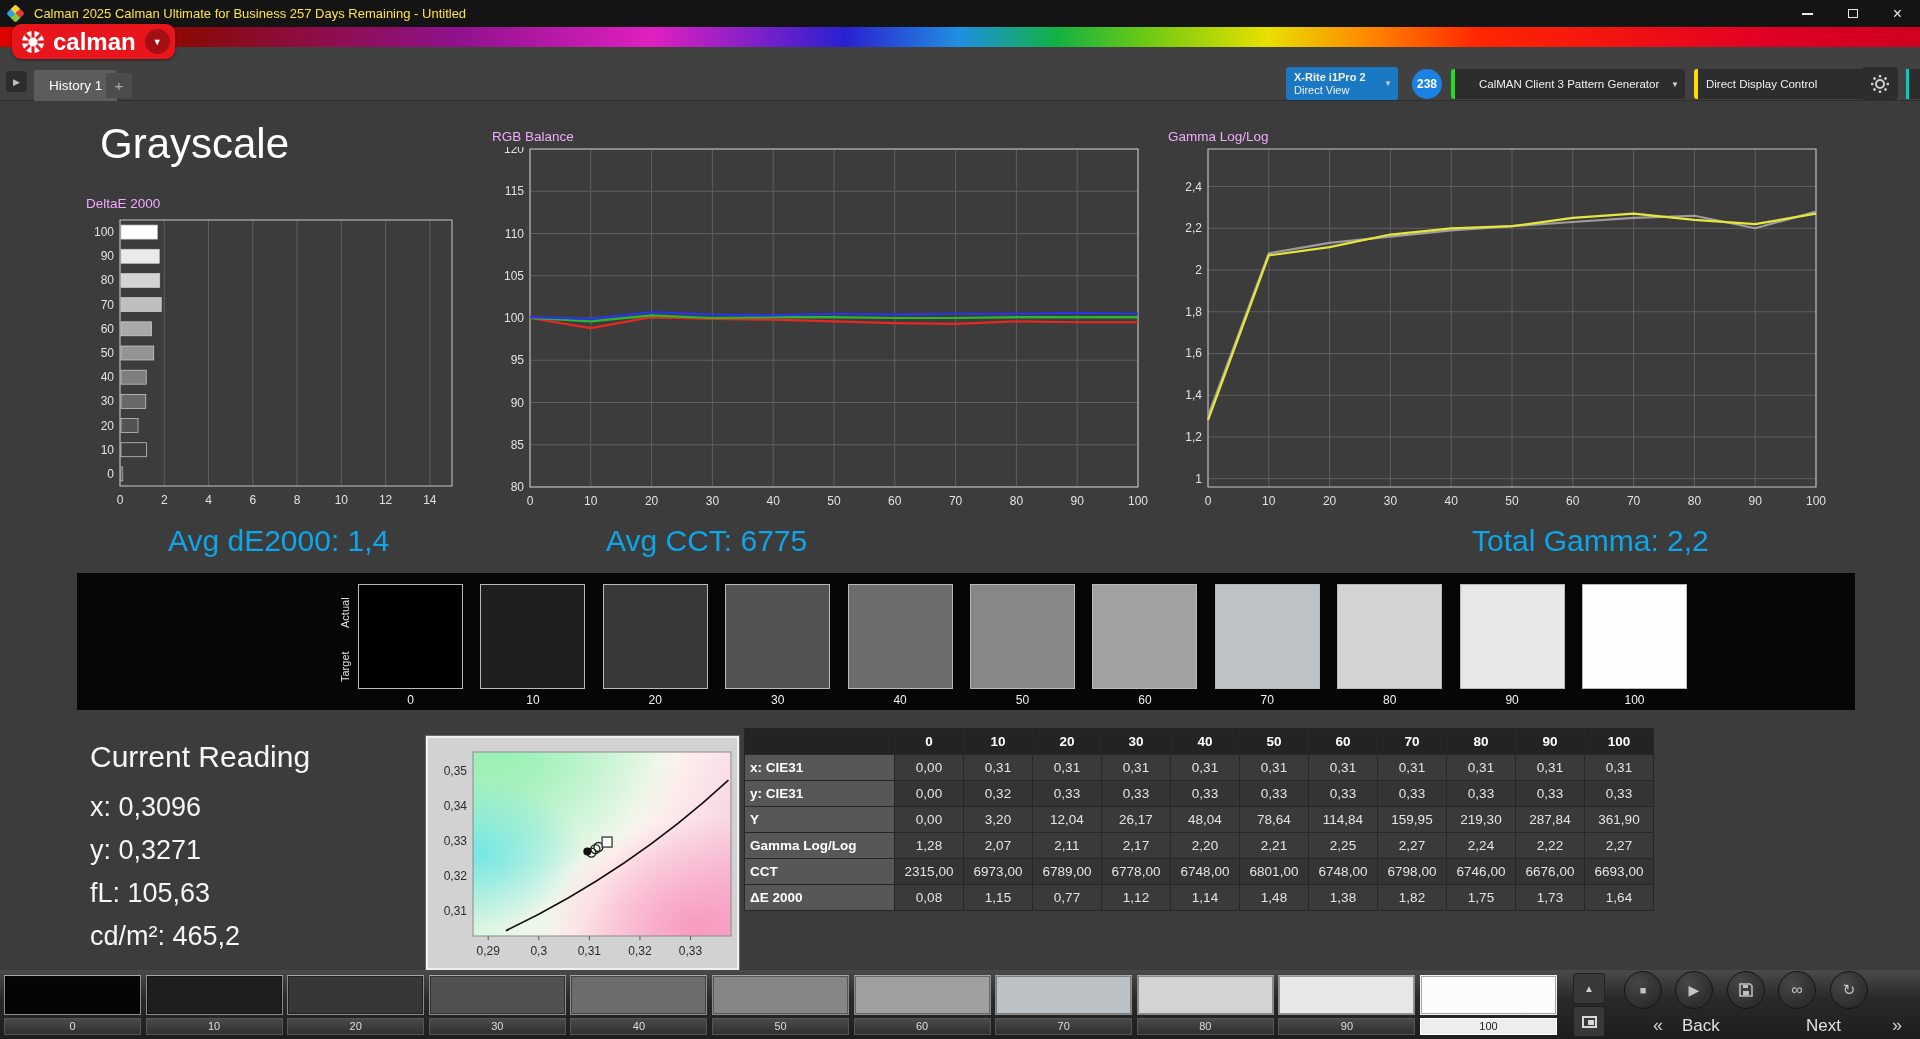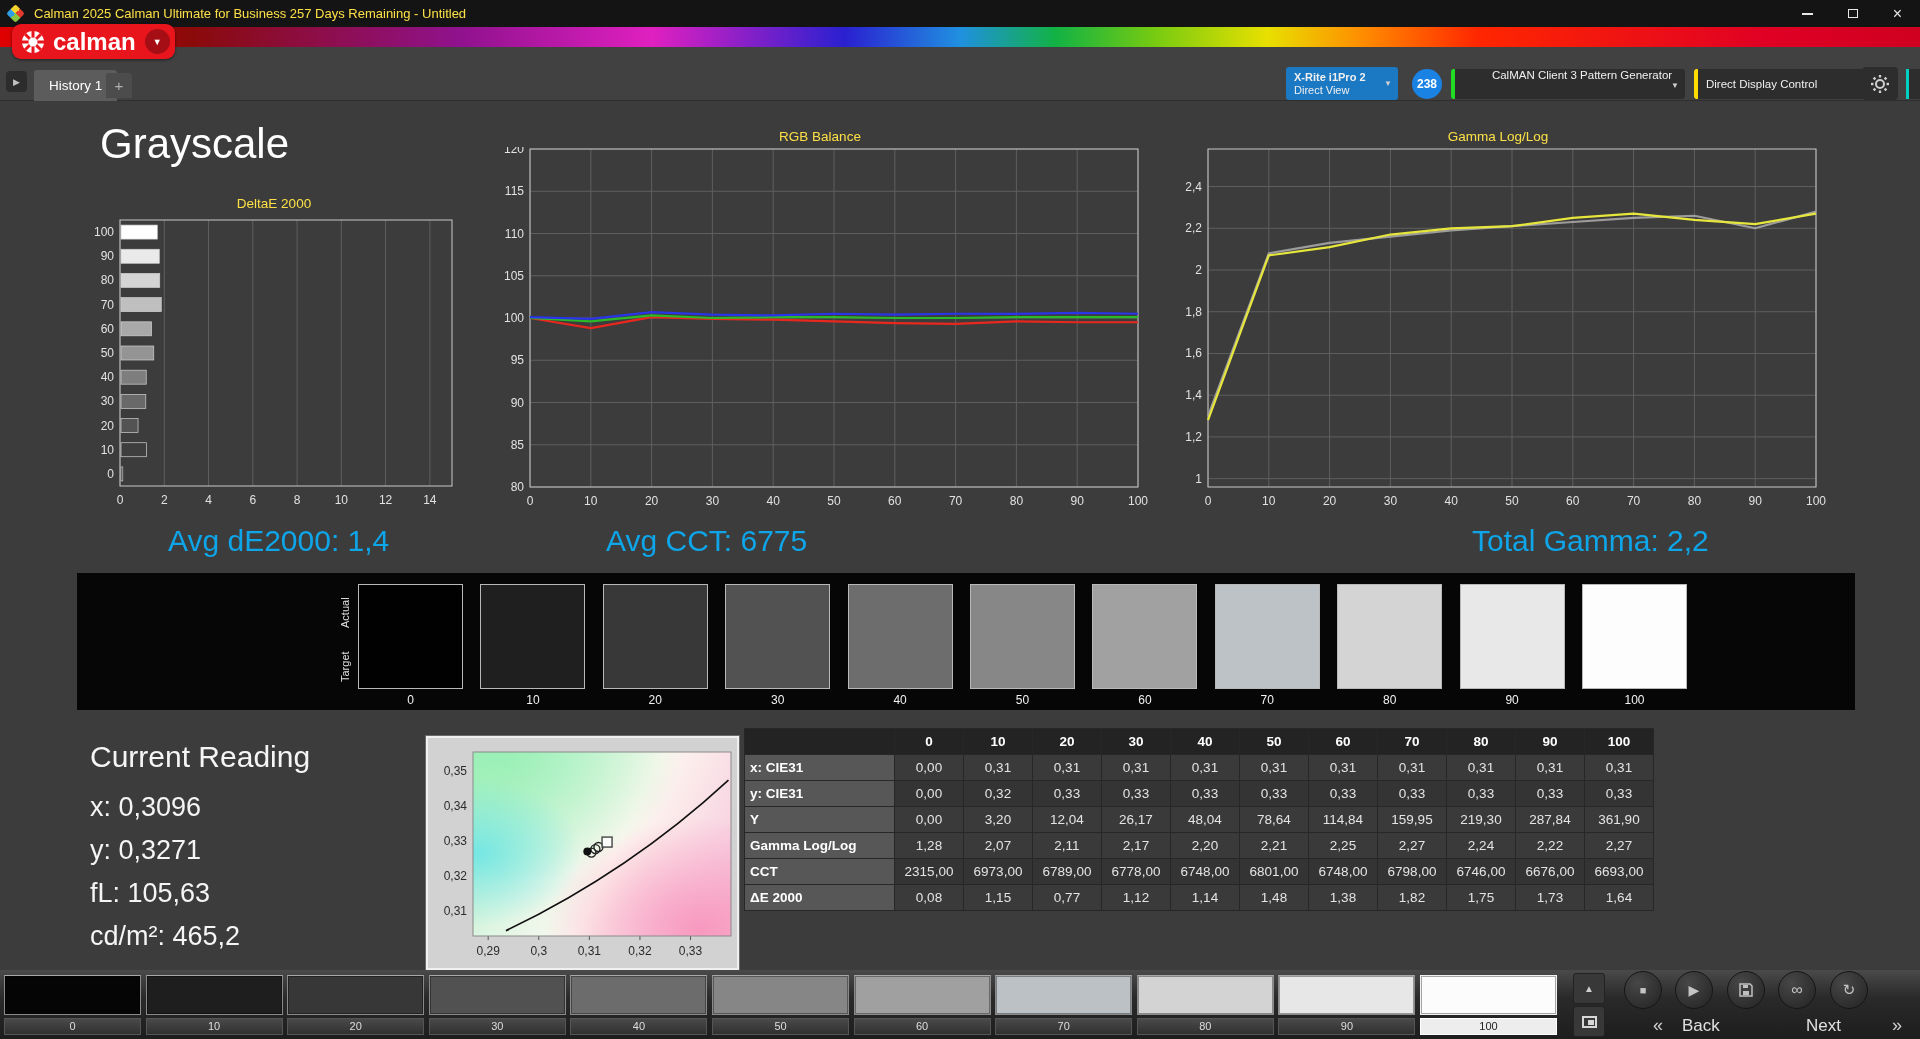--- a/index.html
+++ b/index.html
@@ -26,29 +26,29 @@
 .tabbar{position:absolute;left:0;top:47px;width:1920px;height:54px;background:#414141;border-bottom:1px solid #2e2e2e;}
 .tab-scroll{position:absolute;left:6px;top:24px;width:21px;height:21px;border-radius:4px;background:#2c2c2c;color:#c0c0c0;font-size:9px;display:flex;align-items:center;justify-content:center;cursor:pointer;}
 .tab.active{position:absolute;left:34px;top:23px;height:31px;padding:0 15px;background:#5c5c5c;color:#fff;font-size:13.5px;display:flex;align-items:center;border-radius:3px 3px 0 0;cursor:pointer;}
 .tab-add{position:absolute;left:106px;top:26px;width:26px;height:25px;background:#4c4c4c;border-radius:3px 3px 0 0;color:#b0b0b0;font-size:15px;display:flex;align-items:center;justify-content:center;cursor:pointer;}
 .dd{position:absolute;display:flex;align-items:center;background:#2d2d2d;border-radius:3px;color:#f0f0f0;cursor:pointer;}
 .dd .dd-caret{margin-left:auto;font-size:8px;color:#cfcfcf;padding:0 6px;flex:0 0 auto;}
 .dd.meter{left:1286px;top:20px;width:112px;height:33px;background:#1b79c4;padding-left:8px;}
 .dd.meter .dd-lines{display:flex;flex-direction:column;line-height:13px;font-size:11px;}
 .dd.meter .dd-lines span:first-child{font-weight:bold;}
 .badge{position:absolute;left:1412px;top:22px;width:30px;height:30px;border-radius:50%;background:#1a82e2;color:#fff;font-size:12px;font-weight:bold;display:flex;align-items:center;justify-content:center;cursor:pointer;}
-.dd.source{left:1451px;top:22px;width:234px;height:30px;border-left:4px solid #22dd22;padding-left:24px;font-size:11.5px;flex-direction:column;}
+.dd.source{left:1451px;top:22px;width:234px;height:30px;border-left:4px solid #22dd22;padding-left:24px;font-size:11.5px;}
 .dd.display{left:1694px;top:22px;width:184px;height:30px;border-left:4px solid #ffdd00;padding-left:8px;font-size:11.5px;}
 .gearbtn{position:absolute;left:1862px;top:20px;width:36px;height:33px;background:#2d2d2d;border-radius:4px;display:flex;align-items:center;justify-content:center;cursor:pointer;}
 .sliver{position:absolute;left:1906px;top:22px;width:14px;height:30px;background:#2d2d2d;border-left:3px solid #00cfc4;cursor:pointer;}
 
 
 .page-title{position:absolute;left:100px;top:120px;font-size:42px;color:#ffffff;}
 .chart{position:absolute;}
-.chart-title{height:18px;font-size:13.5px;color:#fde047;text-align:center;}
+.chart-title{height:18px;font-size:13.5px;color:#f0abfc;text-align:left;}
 #chart-deltae{left:86px;top:196px;width:376px;}
 #chart-rgb{left:492px;top:129px;width:656px;}
 #chart-gamma{left:1168px;top:129px;width:660px;}
 .stat{position:absolute;top:524px;font-size:30px;color:#0ea5e9;white-space:nowrap;}
 
 
 .strip{position:absolute;left:77px;top:573px;width:1778px;height:137px;background:#060606;}
 .swatch{position:absolute;top:11px;width:105px;height:105px;border:1px solid #b8b8b8;}
 .swatch-label{position:absolute;top:120px;width:105px;text-align:center;font-size:12px;color:#f2f2f2;}
 .rot{position:absolute;left:262px;width:16px;height:52px;writing-mode:vertical-rl;transform:rotate(180deg);font-size:11px;color:#e0e0e0;text-align:center;}

